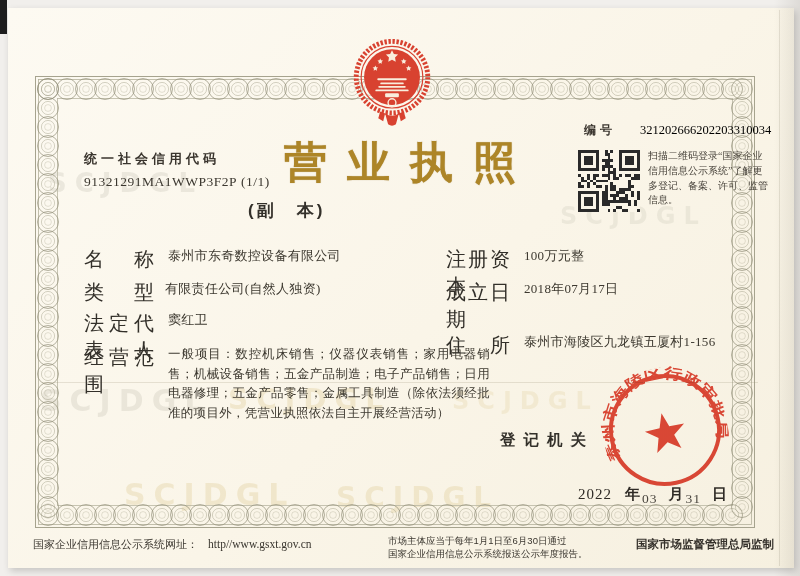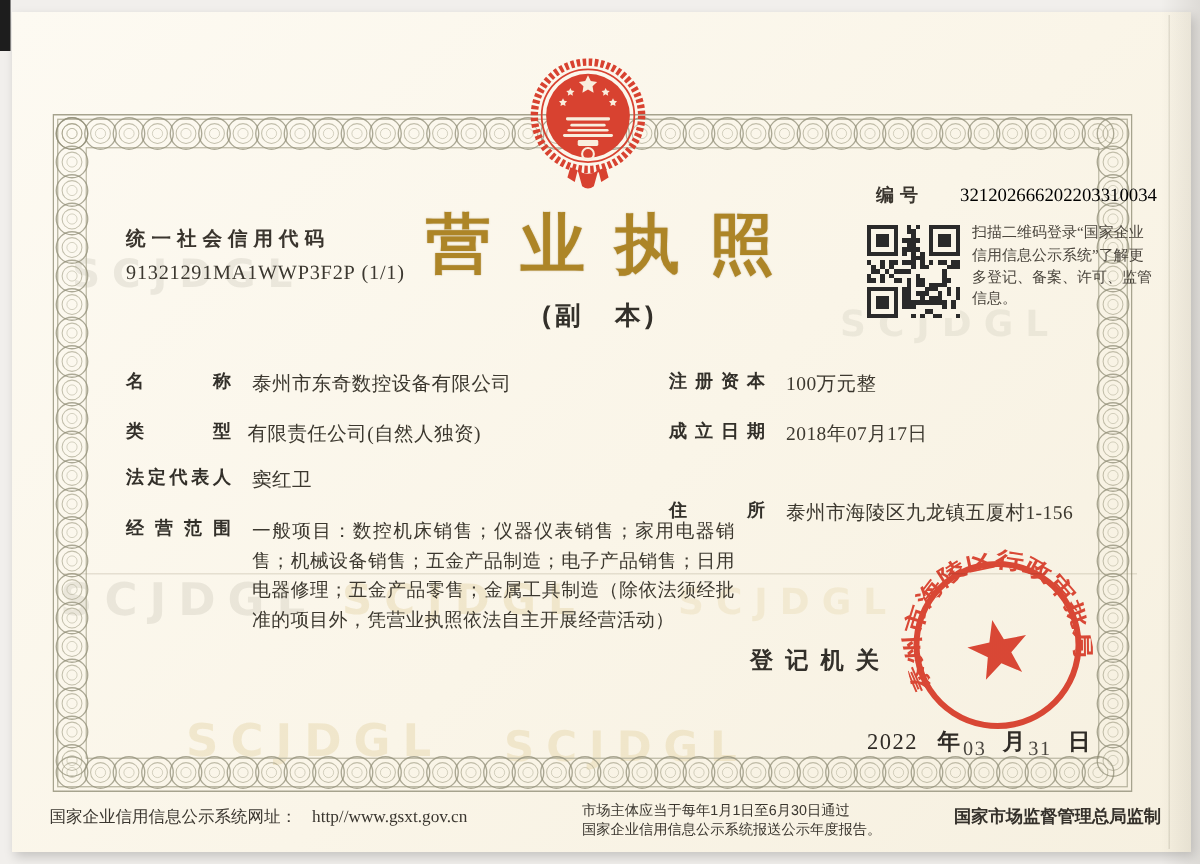--- a/index.html
+++ b/index.html
@@ -23,34 +23,34 @@
 
   .emblem{position:absolute;left:352px;top:36px;width:80px;height:98px;}
 
   .credit-label{position:absolute;left:84px;top:150px;font-size:13px;font-weight:700;letter-spacing:4px;color:#3a352e;}
   .credit-code{position:absolute;left:84px;top:174px;font-size:13.5px;font-family:"Liberation Serif",serif;
                color:#3c3830;display:flex;gap:4px;letter-spacing:.5px;}
 
   .title{position:absolute;left:248px;top:134px;width:304px;text-align:center;
          font-size:43px;font-weight:700;letter-spacing:20px;text-indent:20px;color:#ad8527;
          text-shadow:0 0 1px rgba(130,95,20,.55);}
-  .subtitle{position:absolute;left:248px;top:199px;width:304px;text-align:center;
+  .subtitle{position:absolute;left:248px;top:199px;width:304px;text-align:left;
          font-size:17px;letter-spacing:3px;color:#33302a;font-weight:600;}
 
   .serial-row{position:absolute;left:584px;top:122px;display:flex;align-items:baseline;gap:24px;}
   .serial-label{font-size:12px;font-weight:700;letter-spacing:4px;color:#3a352e;}
   .serial-value{font-size:12.5px;font-family:"Liberation Serif",serif;color:#000000;}
 
   .qr{position:absolute;left:578px;top:150px;width:62px;height:62px;}
   .qr svg{display:block;width:100%;height:100%;}
   .qr-caption{position:absolute;left:648px;top:149px;width:120px;font-size:10px;line-height:1.48;
               color:#4a453d;font-family:"Liberation Serif",serif;}
 
   .row{position:absolute;display:flex;gap:14px;align-items:flex-start;}
-  .flabel{font-weight:700;font-size:12px;color:#33302a;text-align:justify;text-align-last:justify;flex:none;}
+  .flabel{font-weight:400;font-size:20px;color:#33302a;text-align:justify;text-align-last:justify;flex:none;}
   .flabel-l{width:70px;}
   .flabel-r{width:64px;}
   .fvalue{font-size:13px;color:#3c382f;font-family:"Liberation Serif",serif;margin-top:1px;letter-spacing:.3px;}
   .scope{width:322px;font-size:12.5px;line-height:1.57;text-align:justify;}
 
   .registrar{position:absolute;left:500px;top:430px;font-size:15.5px;font-weight:700;letter-spacing:8px;color:#33302a;}
 
   .stamp{position:absolute;left:603px;top:368px;width:124px;height:124px;transform:rotate(-12deg);
          opacity:.92;mix-blend-mode:multiply;}
 

